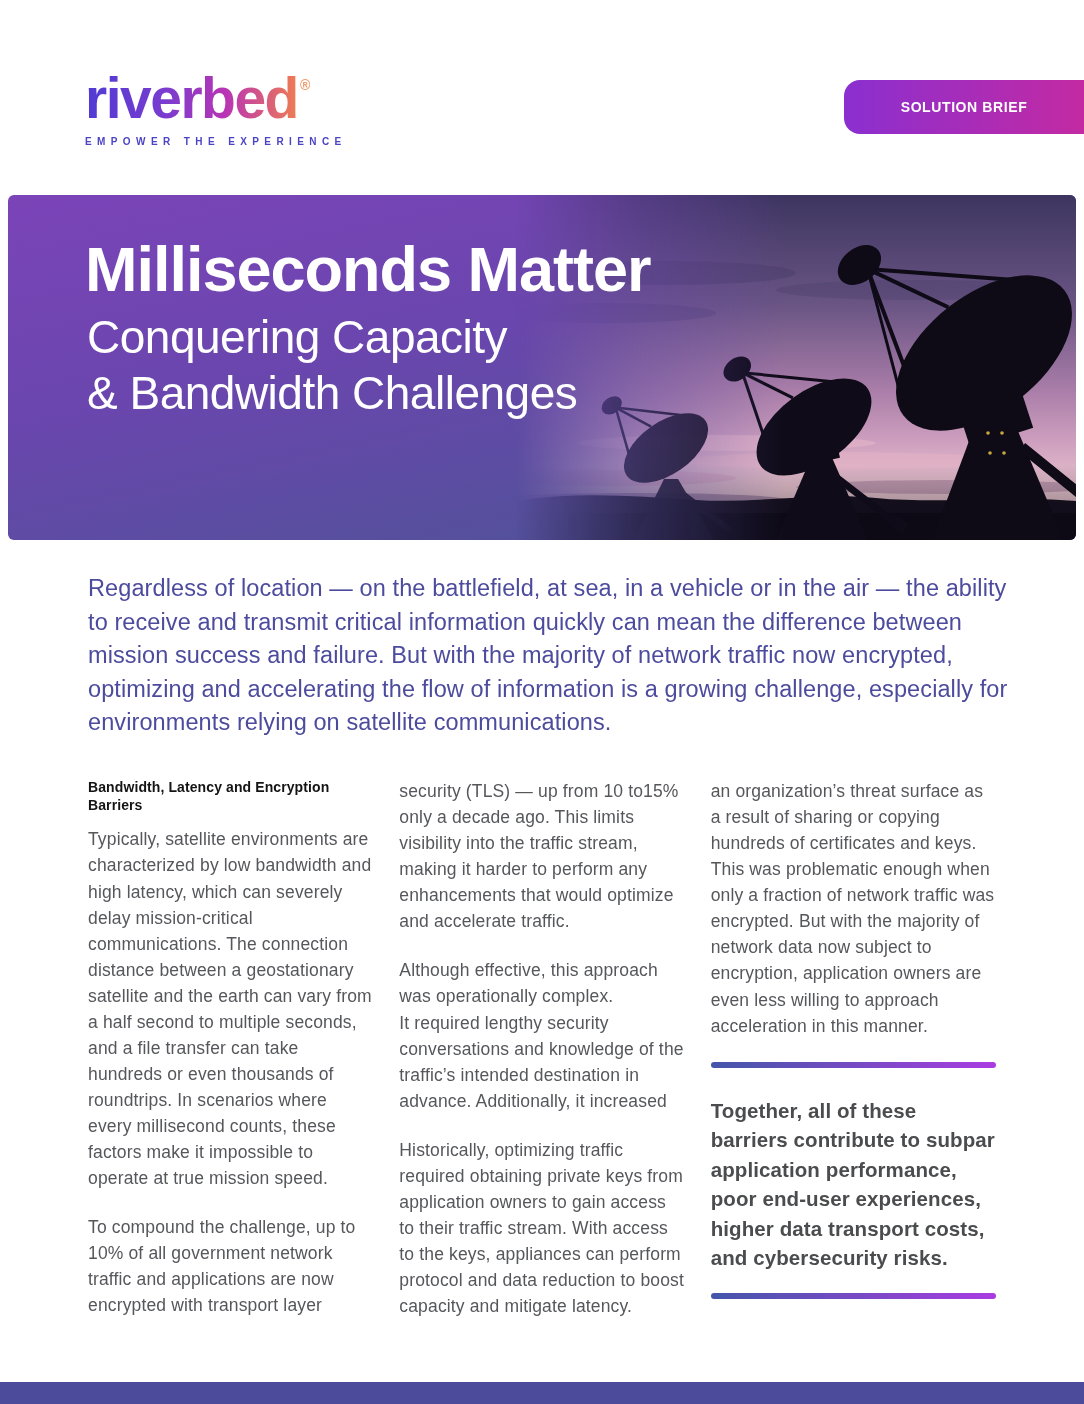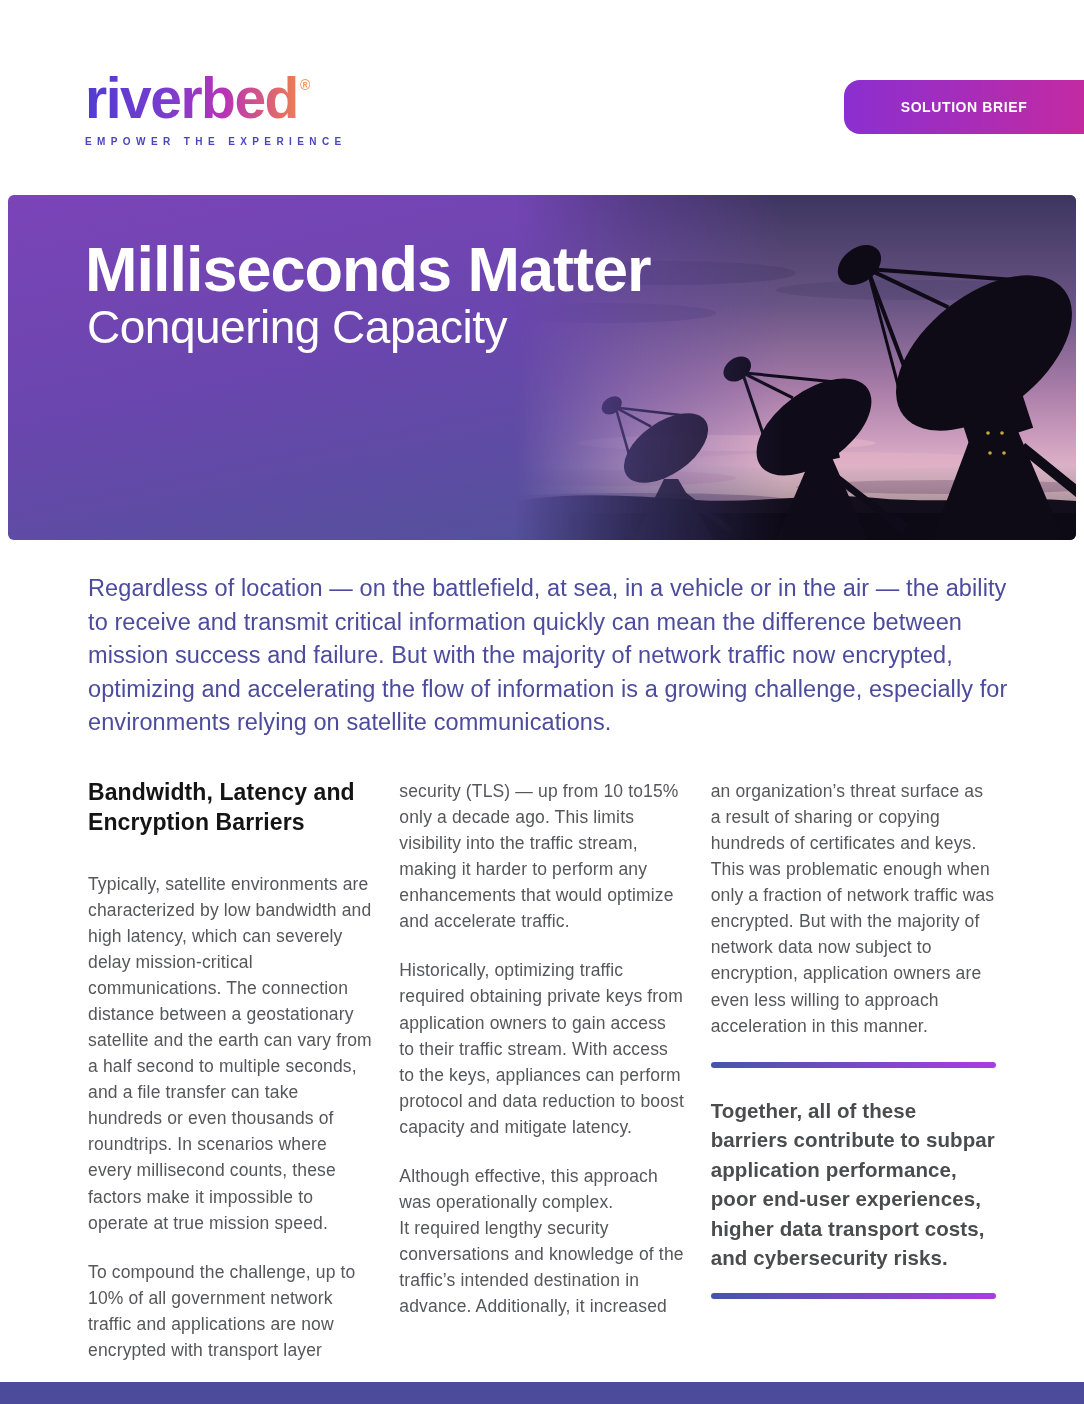--- a/index.html
+++ b/index.html
@@ -43,39 +43,39 @@
   .hero-photo {
     position:absolute; top:0; right:0; width:560px; height:345px;
     -webkit-mask-image:linear-gradient(to right, transparent 0%, rgba(0,0,0,.55) 22%, #000 48%);
     mask-image:linear-gradient(to right, transparent 0%, rgba(0,0,0,.55) 22%, #000 48%);
   }
   .hero-title {
     position:absolute; left:77px; top:38px;
     font-size:63px; font-weight:800; letter-spacing:-1px; color:#ffffff;
   }
   .hero-subtitle {
-    position:absolute; left:79px; top:104px;
+    position:absolute; left:79px; top:114px;
     font-size:46px; font-weight:400; color:#ffffff; line-height:1.225; letter-spacing:-0.5px;
   }
   .hero-subtitle div { white-space:nowrap; }
 
   
   .intro {
     position:absolute; left:88px; top:572px; width:938px;
     font-size:23.5px; line-height:1.43; color:#4c4b9d; letter-spacing:0.1px;
   }
 
   
   .columns {
     position:absolute; left:88px; top:778px; width:908px;
     display:grid; grid-template-columns:repeat(3,1fr); column-gap:26px;
   }
   .col h2 {
-    font-size:23px; font-weight:bold; color:#141414; line-height:1.3;
-    margin-bottom:33px; letter-spacing:0.1px;
+    font-size:14px; font-weight:bold; color:#141414; line-height:1.3;
+    margin-bottom:12px; letter-spacing:0.1px;
   }
   .col p {
     font-size:17.5px; line-height:1.49; color:#56575b; letter-spacing:0.15px;
     margin-bottom:23px; white-space:pre-line;
   }
   .rule {
     height:6px; border-radius:3px; margin:14px 0 28px 0;
     background:linear-gradient(90deg,#4456aa 0%, #7b49c6 55%, #aa3ce2 100%);
   }
   .rule.bottom { margin:6px 0 0 0; }
@@ -178,38 +178,39 @@
         <circle cx="472" cy="238" r="1.8" fill="#c8a93e"></circle>
         <circle cx="486" cy="238" r="1.8" fill="#c8a93e"></circle>
         <circle cx="474" cy="258" r="1.8" fill="#c8a93e"></circle>
         <circle cx="488" cy="258" r="1.8" fill="#c8a93e"></circle>
       </g>
     </svg>
 
     <div class="hero-title">Milliseconds Matter</div>
     <div class="hero-subtitle">
       <div>Conquering Capacity</div>
+      <div>&amp; Bandwidth Challenges</div>
     </div>
   </div>
 
   <div class="intro">Regardless of location — on the battlefield, at sea, in a vehicle or in the air — the ability to receive and transmit critical information quickly can mean the difference between mission success and failure. But with the majority of network traffic now encrypted, optimizing and accelerating the flow of information is a growing challenge, especially for environments relying on satellite communications.</div>
 
   <div class="columns">
 
     <div class="col">
       <h2>Bandwidth, Latency and Encryption Barriers</h2>
       <p>Typically, satellite environments are characterized by low bandwidth and high latency, which can severely delay mission-critical communications. The connection distance between a geostationary satellite and the earth can vary from a half second to multiple seconds, and a file transfer can take hundreds or even thousands of roundtrips. In scenarios where every millisecond counts, these factors make it impossible to operate at true mission speed.</p>
       <p>To compound the challenge, up to 10% of all government network traffic and applications are now encrypted with transport layer</p>
     </div>
 
     <div class="col">
       <p>security (TLS)  — up from 10 to15% only a decade ago. This limits visibility into the traffic stream, making it harder to perform any enhancements that would optimize and accelerate traffic.</p>
-      <p>Historically, optimizing traffic required obtaining private keys from application owners to gain access to their traffic stream. With access to the keys, appliances can perform protocol and data reduction to boost capacity and mitigate latency.</p>
       <p>Although effective, this approach was operationally complex.
 It required lengthy security conversations and knowledge of the traffic’s intended destination in advance. Additionally, it increased</p>
+      <p>Historically, optimizing traffic required obtaining private keys from application owners to gain access to their traffic stream. With access to the keys, appliances can perform protocol and data reduction to boost capacity and mitigate latency.</p>
     </div>
 
     <div class="col">
       <p>an organization’s threat surface as a result of sharing or copying hundreds of certificates and keys. This was problematic enough when only a fraction of network traffic was encrypted. But with the majority of network data now subject to encryption, application owners are even less willing to approach acceleration in this manner.</p>
       <div class="rule"></div>
       <div class="pull-quote">Together, all of these barriers contribute to subpar application performance, poor end-user experiences, higher data transport costs, and cybersecurity risks.</div>
       <div class="rule bottom"></div>
     </div>
 
   </div>

